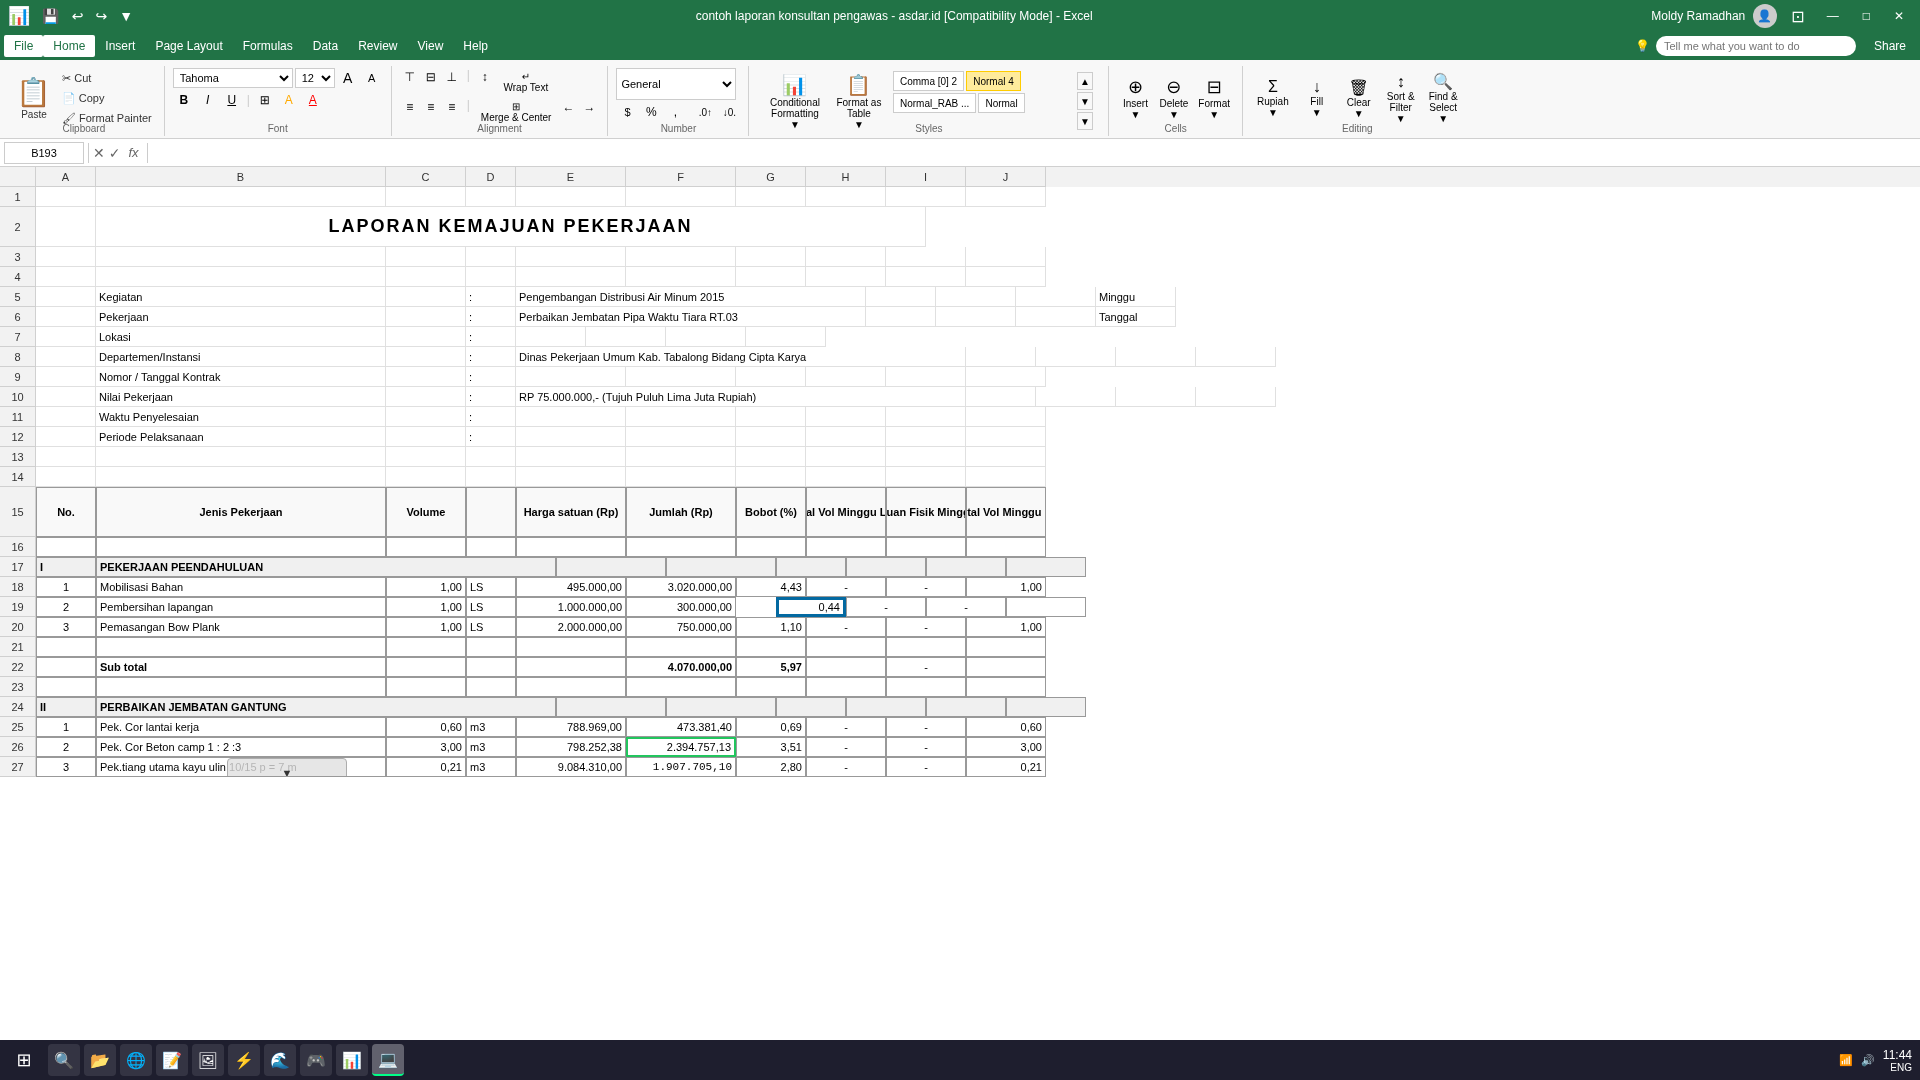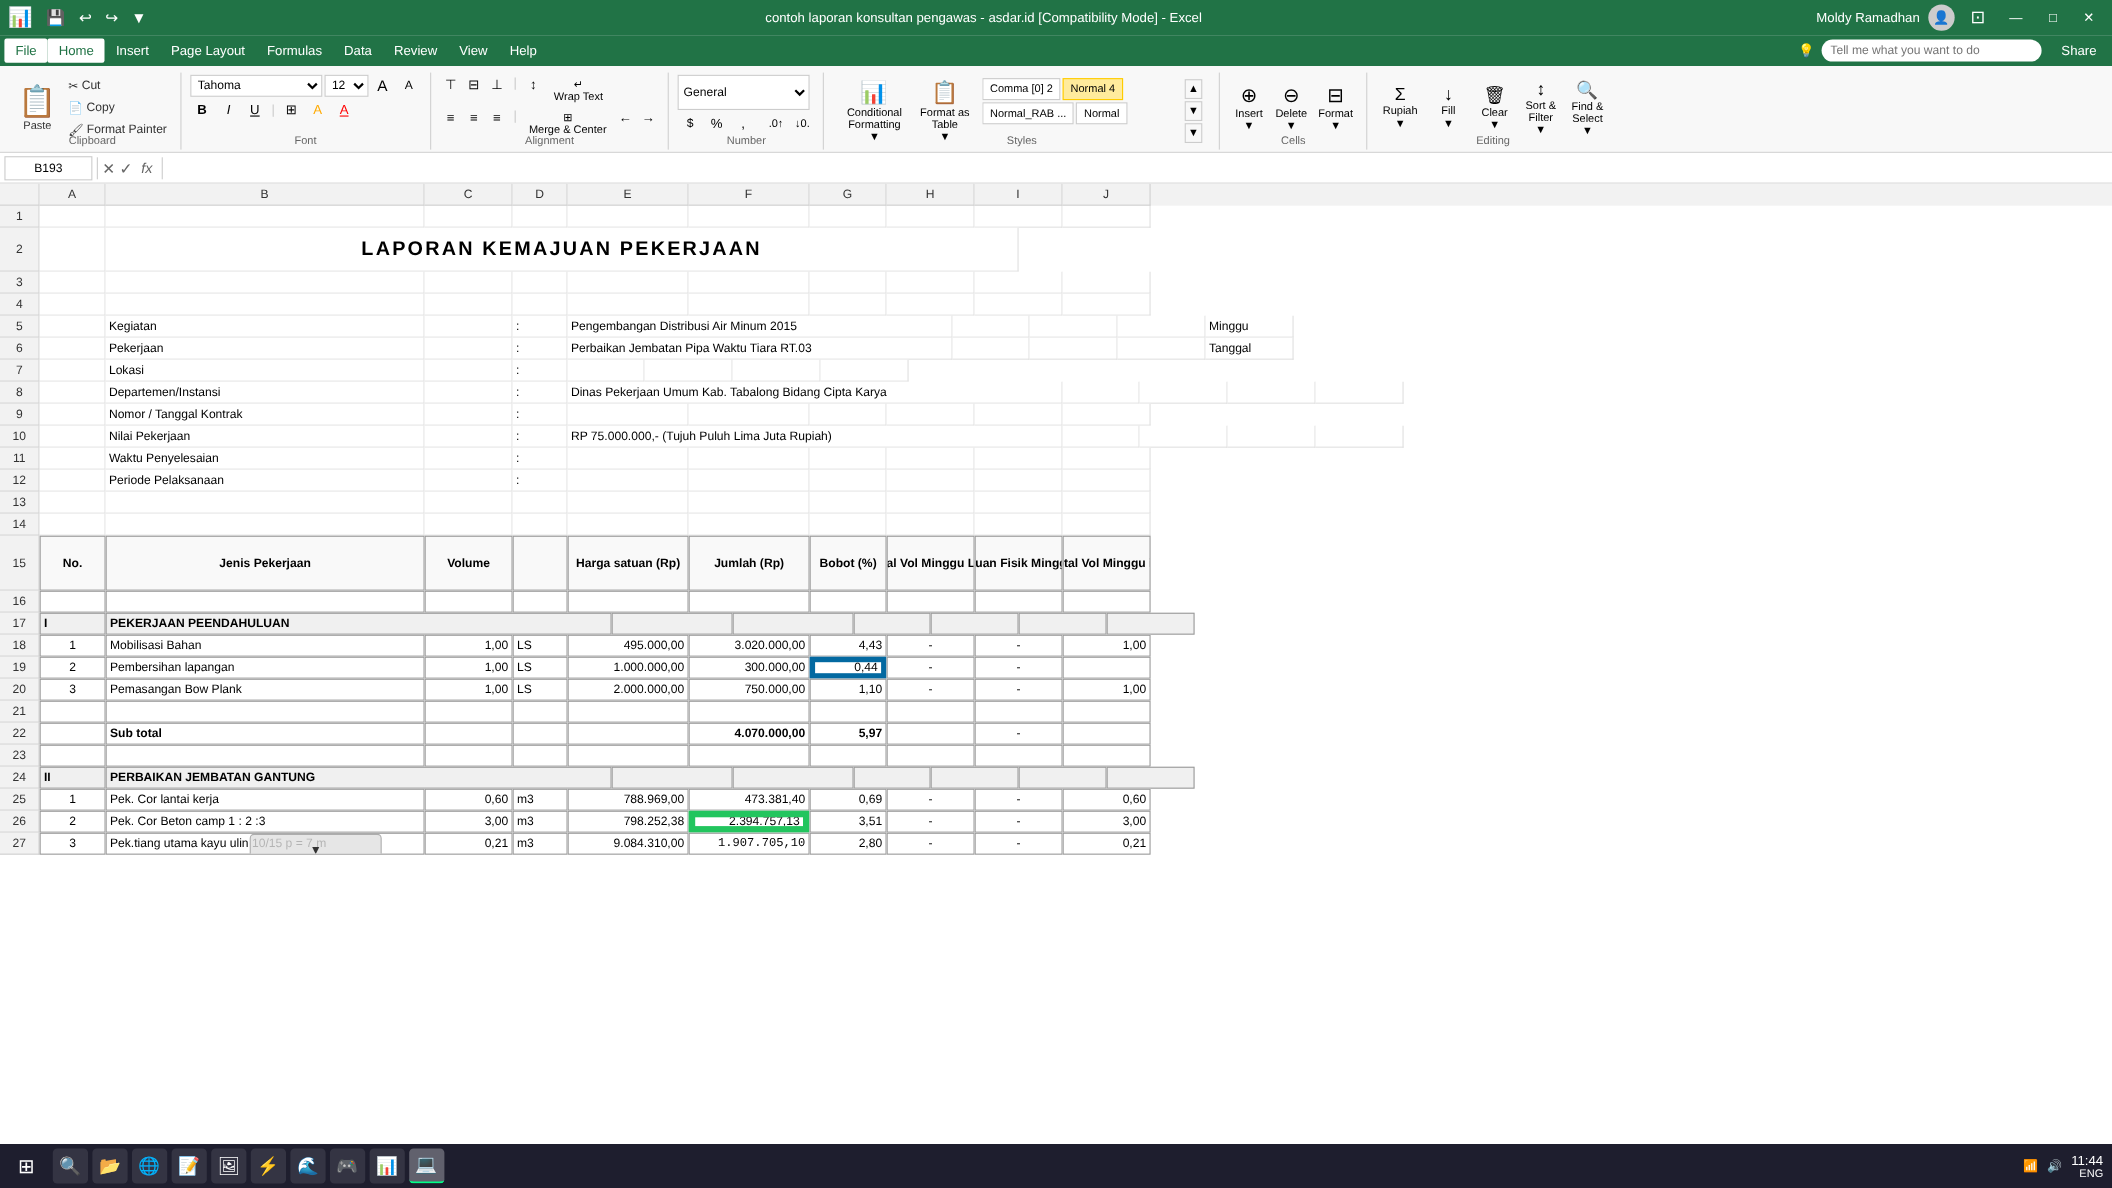--- a/index.html
+++ b/index.html
@@ -993,21 +993,21 @@
       </div>
 
       <div class="grid-row">
         <div class="row-header">19</div>
         <div class="cell cw-a center" style="border:1px solid #999;">2</div>
         <div class="cell cw-b" style="border:1px solid #999;">Pembersihan lapangan</div>
         <div class="cell cw-c right" style="border:1px solid #999;">1,00</div>
         <div class="cell cw-d" style="border:1px solid #999;">LS</div>
         <div class="cell cw-e right" style="border:1px solid #999;">1.000.000,00</div>
         <div class="cell cw-f right" style="border:1px solid #999;">300.000,00</div>
-        <div class="cell cw-g right" style="border:5px solid #0369a1;">0,44</div>
+        <div class="cell cw-g right" style="border:3px solid #0369a1;margin-left:40px;">0,44</div>
         <div class="cell cw-h center" style="border:1px solid #999;">-</div>
         <div class="cell cw-i center" style="border:1px solid #999;">-</div>
         <div class="cell cw-j" style="border:1px solid #999;"></div>
       </div>
 
       <div class="grid-row">
         <div class="row-header">20</div>
         <div class="cell cw-a center" style="border:1px solid #999;">3</div>
         <div class="cell cw-b" style="border:1px solid #999;">Pemasangan Bow Plank</div>
         <div class="cell cw-c right" style="border:1px solid #999;">1,00</div>
@@ -1088,21 +1088,21 @@
         <div class="cell cw-j right" style="border:1px solid #999;">0,60</div>
       </div>
 
       <div class="grid-row">
         <div class="row-header">26</div>
         <div class="cell cw-a center" style="border:1px solid #999;">2</div>
         <div class="cell cw-b" style="border:1px solid #999;">Pek. Cor Beton camp 1 : 2 :3</div>
         <div class="cell cw-c right" style="border:1px solid #999;">3,00</div>
         <div class="cell cw-d" style="border:1px solid #999;">m3</div>
         <div class="cell cw-e right" style="border:1px solid #999;">798.252,38</div>
-        <div class="cell cw-f right" style="border:6px solid #22c55e;">2.394.757,13</div>
+        <div class="cell cw-f right" style="border:2px solid #22c55e;">2.394.757,13</div>
         <div class="cell cw-g right" style="border:1px solid #999;">3,51</div>
         <div class="cell cw-h center" style="border:1px solid #999;">-</div>
         <div class="cell cw-i center" style="border:1px solid #999;">-</div>
         <div class="cell cw-j right" style="border:1px solid #999;">3,00</div>
       </div>
 
       <div class="grid-row">
         <div class="row-header">27</div>
         <div class="cell cw-a center" style="border:1px solid #999;">3</div>
         <div class="cell cw-b" style="border:1px solid #999; position:relative;">

